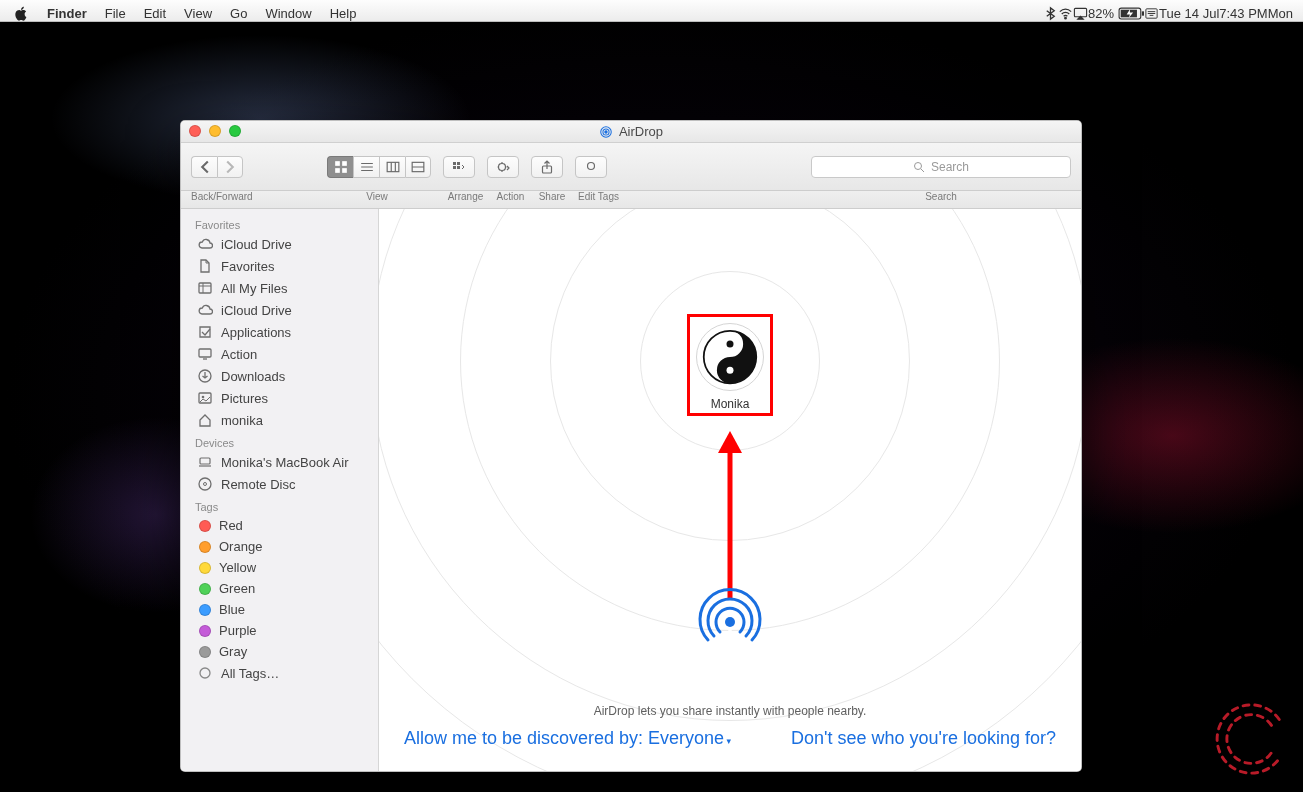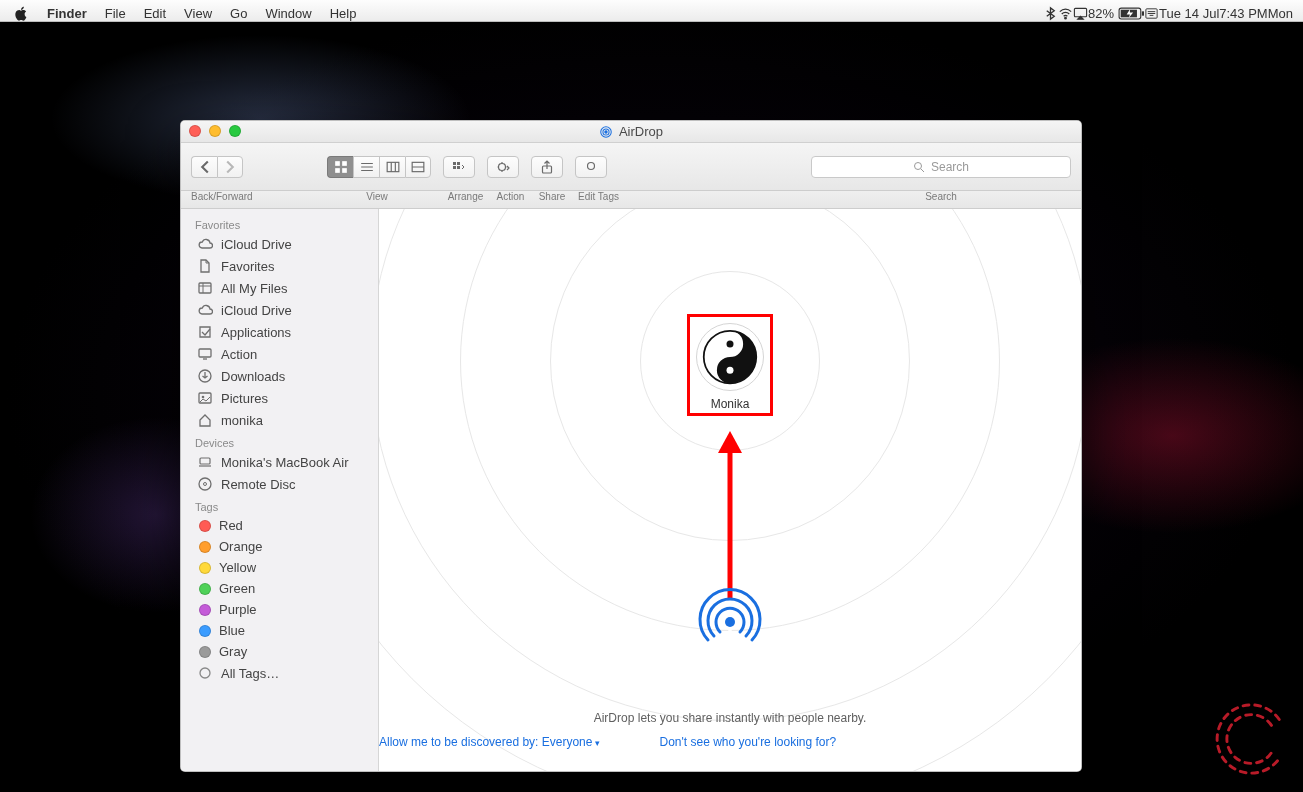--- a/index.html
+++ b/index.html
@@ -79,21 +79,21 @@
 .near-device { position:absolute; left:50%; top:105px; transform:translateX(-50%); text-align:center; padding:6px 6px 2px; border:3px solid #f00; }
 .near-device .avatar{width:68px;height:68px;border-radius:50%;background:#fff;border:1px solid #d5d5d5;display:flex;align-items:center;justify-content:center;margin:0 auto 6px}
 .near-device .avatar svg{width:56px;height:56px}
 .near-device .lbl{font-size:12px;color:#333}
 
 .arrow { position:absolute; left:50%; top:222px; transform:translateX(-50%); }
 .arrow svg{width:28px;height:170px}
 
 .footer { position:absolute; left:0; right:0; bottom:22px; text-align:center; font-size:12px; color:#555; }
 .footer .msg{color:#606060;margin-bottom:10px}
-.footer .links{display:flex;gap:60px;font-size:12px}
+.footer .links{display:flex;justify-content:center;gap:60px;font-size:18px}
 .footer .links span{color:#1a6fe0;cursor:default}
 .footer .disc-label{color:#1a6fe0}
 .footer .disc-val::after{content:" ▾";font-size:9px;color:#1a6fe0}
 
 
 .corner-logo{position:absolute;right:14px;bottom:14px;width:78px;height:78px;opacity:.85}
 .corner-logo svg{width:100%;height:100%}
 </style>
 </head>
 <body>
@@ -350,26 +350,26 @@
           </div>
           <div class="item">
             <div class="tagdot" style="background: rgb(255, 217, 58);"></div>
             <span>Yellow</span>
           </div>
           <div class="item">
             <div class="tagdot" style="background: rgb(79, 209, 88);"></div>
             <span>Green</span>
           </div>
           <div class="item">
+            <div class="tagdot" style="background: rgb(59, 156, 255);"></div>
+            <span>Blue</span>
+          </div>
+          <div class="item">
             <div class="tagdot" style="background: rgb(196, 91, 216);"></div>
             <span>Purple</span>
-          </div>
-          <div class="item">
-            <div class="tagdot" style="background: rgb(59, 156, 255);"></div>
-            <span>Blue</span>
           </div>
           <div class="item">
             <div class="tagdot" style="background: rgb(154, 154, 154);"></div>
             <span>Gray</span>
           </div>
         </div>
       <div class="item">
         <svg viewBox="0 0 16 16">
             <circle cx="8" cy="8" r="5" fill="none" stroke="#888" stroke-width="1.3"></circle>
           </svg>

